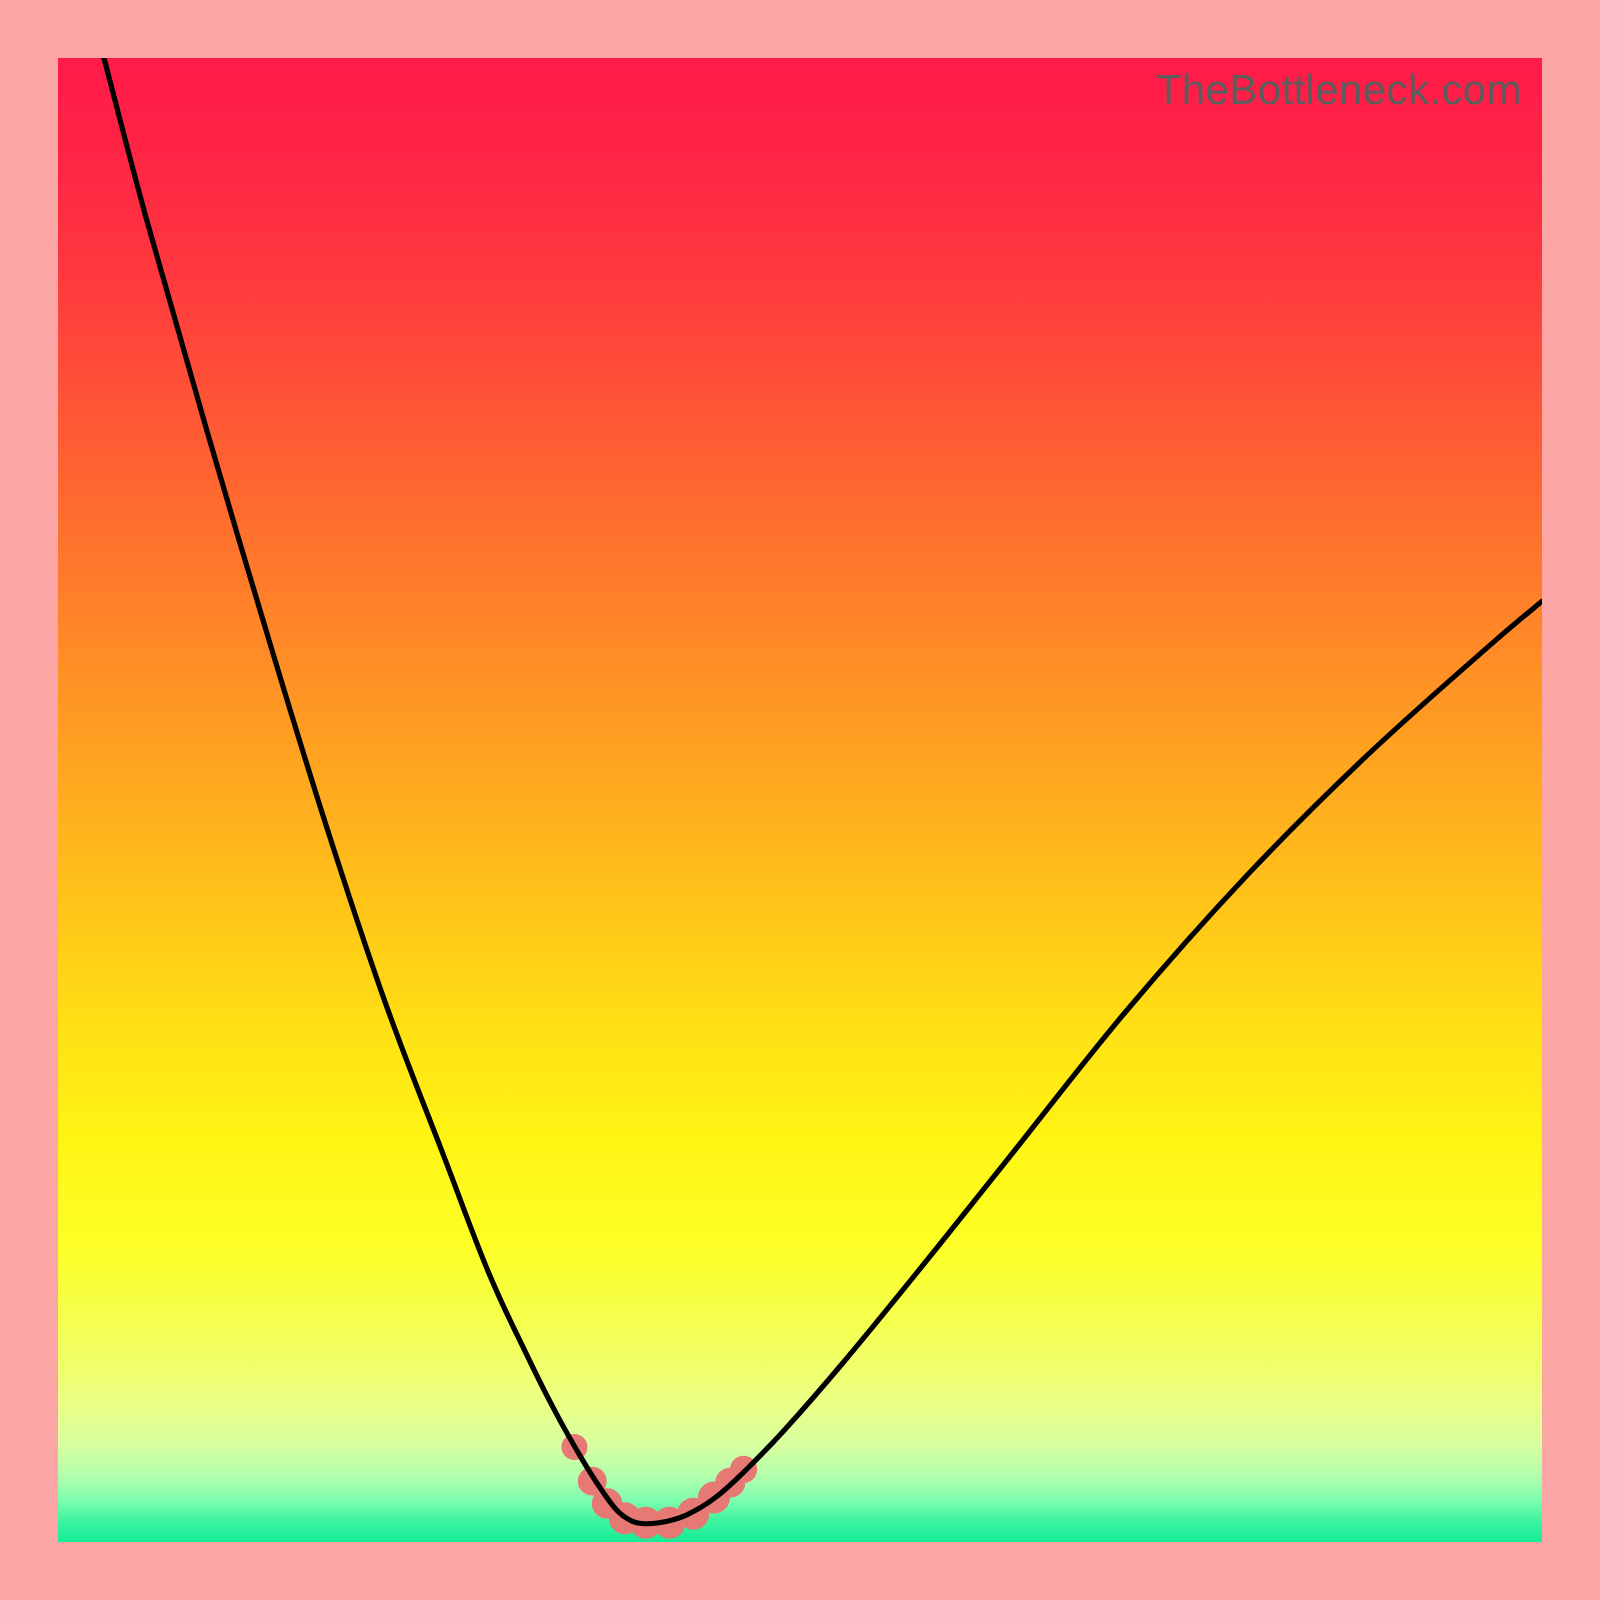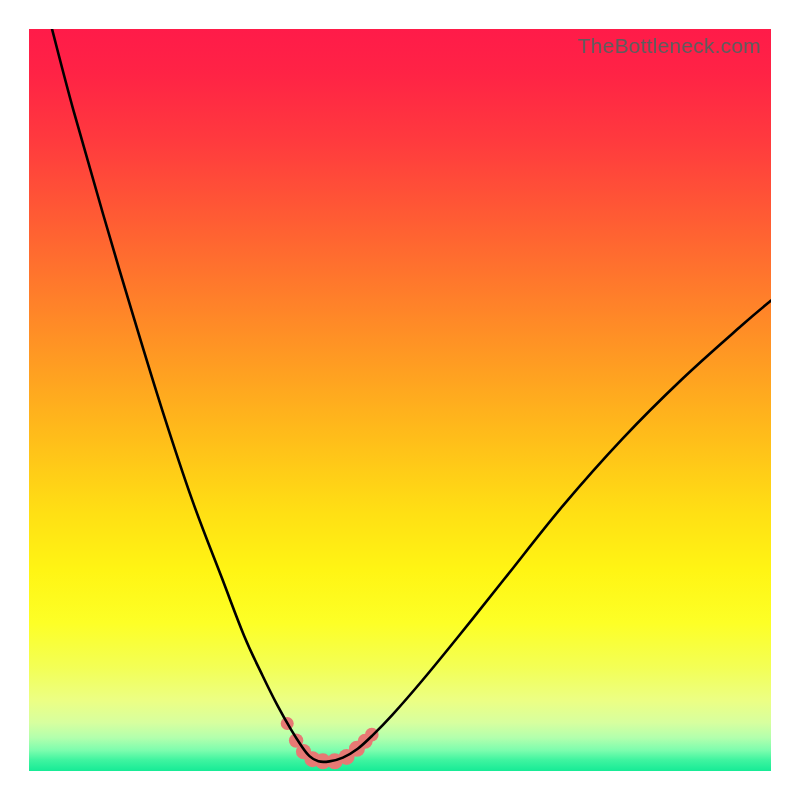--- a/index.html
+++ b/index.html
@@ -8,21 +8,21 @@
     width: 800px;
     height: 800px;
     background: #000;
     overflow: hidden;
     font-family: Arial, Helvetica, sans-serif;
   }
   .frame {
     position: relative;
     width: 800px;
     height: 800px;
-    background: #ffffff;
+    background: #fca5a5;
   }
   .plot-area {
     position: absolute;
     left: 29px;
     top: 29px;
     width: 742px;
     height: 742px;
     overflow: hidden;
   }
   .gradient-bg {

